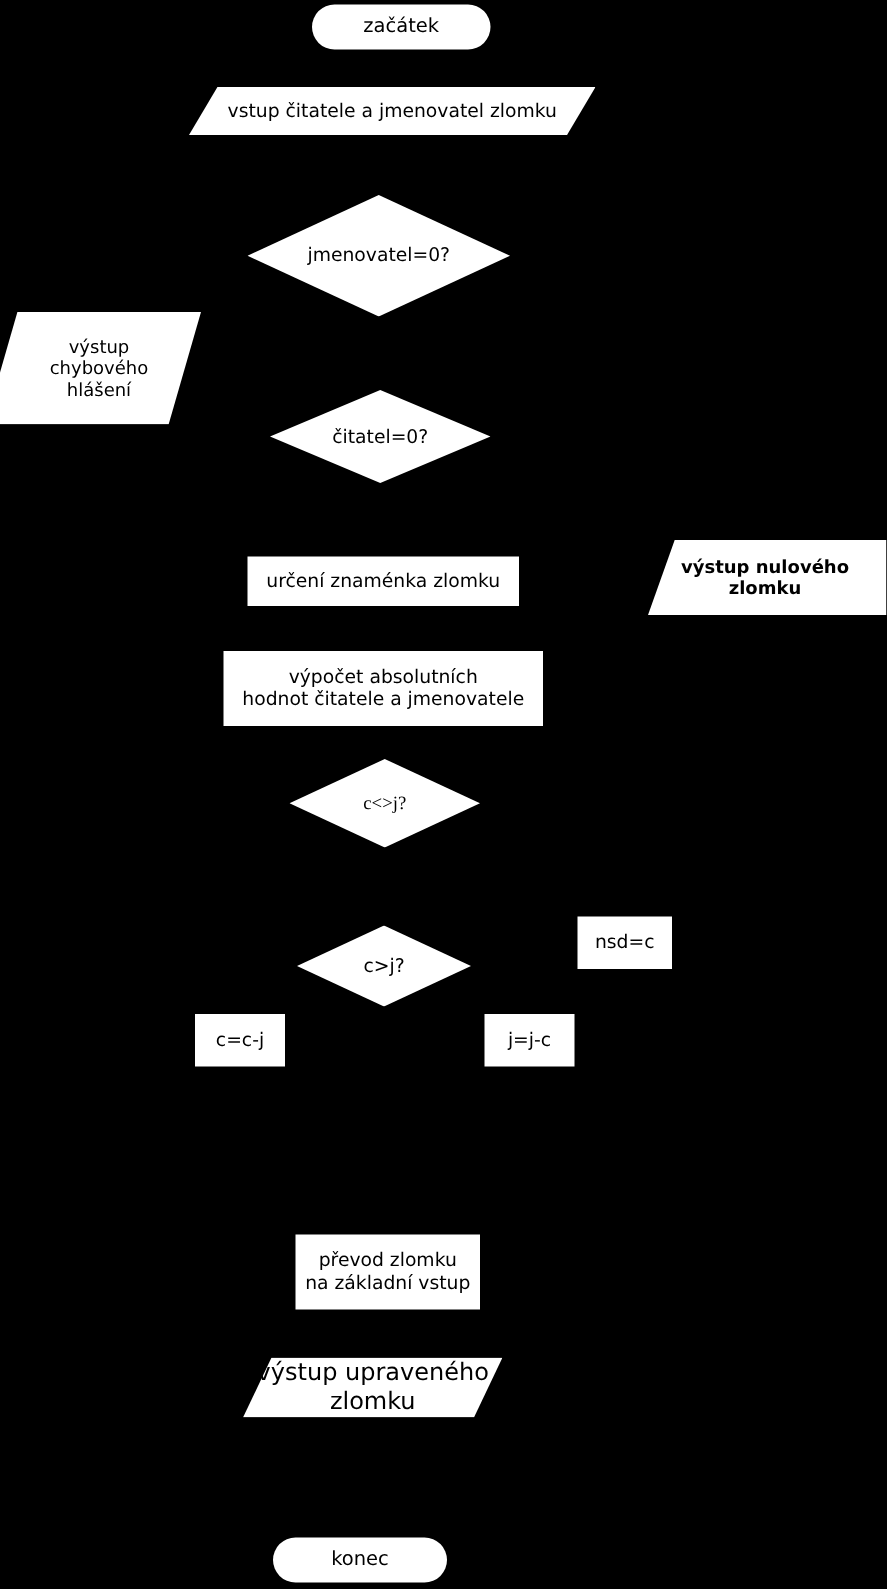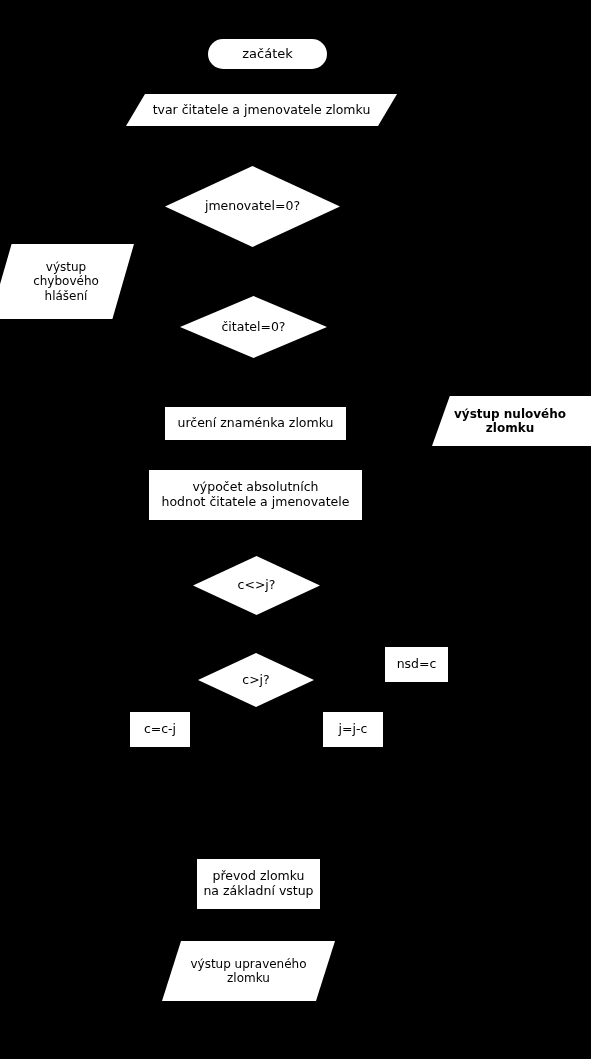--- a/index.html
+++ b/index.html
@@ -21,21 +21,20 @@
     box-sizing: border-box;
     background: #ffffff;
     color: #000000;
     display: flex;
     align-items: center;
     justify-content: center;
     text-align: center;
     line-height: 1.18;
     white-space: pre-line;
     overflow: visible;
-    margin-top: 36px;
   }
   .terminator {
     border-radius: 999px;
     font-size: 13px;
   }
   .process {
     font-size: 12.5px;
   }
   .io {
     font-size: 12.5px;
@@ -101,21 +100,21 @@
       <path d="M67,283 L67,1000 L240,1000"></path>
     </g>
   </svg>
 
   <div class="node terminator" style="left:208px; top:3px; width:119px; height:30px;">
     <span class="label">začátek</span>
   </div>
 
   <div class="node io" style="left:126px; top:58px; width:271px; height:32px; background:transparent;">
     <div class="io-shape" style="clip-path: polygon(7% 0%, 100% 0%, 93% 100%, 0% 100%);"></div>
-    <span class="label">tvar čitatele a jmenovatele zlomku</span>
+    <span class="label">vstup čitatele a jmenovatel zlomku</span>
   </div>
 
   <div class="node decision" style="left:165px; top:130px; width:175px; height:81px;">
     <svg viewBox="0 0 175 81" preserveAspectRatio="none">
       <polygon points="87.5,0 175,40.5 87.5,81 0,40.5" fill="#ffffff"></polygon>
     </svg>
     <span class="label">jmenovatel=0?</span>
   </div>
 
   <div class="node io" style="left:-10px; top:208px; width:144px; height:75px; background:transparent; font-size:12px;">
@@ -140,21 +139,21 @@
     <div class="io-shape" style="clip-path: polygon(10% 0%, 100% 0%, 90% 100%, 0% 100%);"></div>
     <span class="label" style="padding-right:22px;font-weight:bold;">výstup nulového
 zlomku</span>
   </div>
 
   <div class="node process" style="left:149px; top:434px; width:213px; height:50px;">
     <span class="label">výpočet absolutních
 hodnot čitatele a jmenovatele</span>
   </div>
 
-  <div class="node decision" style="left:193px; top:520px; width:127px; height:59px;">
+  <div class="node decision" style="left:193px; top:506px; width:127px; height:59px;font-family:Liberation Serif, serif;">
     <svg viewBox="0 0 127 59" preserveAspectRatio="none">
       <polygon points="63.5,0 127,29.5 63.5,59 0,29.5" fill="#ffffff"></polygon>
     </svg>
     <span class="label">c&lt;&gt;j?</span>
   </div>
 
   <div class="node process" style="left:385px; top:611px; width:63px; height:35px;">
     <span class="label">nsd=c</span>
   </div>
 
@@ -171,21 +170,21 @@
 
   <div class="node process" style="left:323px; top:676px; width:60px; height:35px;">
     <span class="label">j=j-c</span>
   </div>
 
   <div class="node process" style="left:197px; top:823px; width:123px; height:50px;">
     <span class="label">převod zlomku
 na základní vstup</span>
   </div>
 
-  <div class="node io" style="left:162px; top:905px; width:173px; height:60px; background:transparent; font-size:12px;">
+  <div class="node io" style="left:162px; top:905px; width:173px; height:40px; background:transparent; font-size:16px;">
     <div class="io-shape" style="clip-path: polygon(11% 0%, 100% 0%, 89% 100%, 0% 100%);"></div>
     <span class="label">výstup upraveného
 zlomku</span>
   </div>
 
   <div class="node terminator" style="left:182px; top:1025px; width:116px; height:30px;">
     <span class="label">konec</span>
   </div>
 
 </div>

